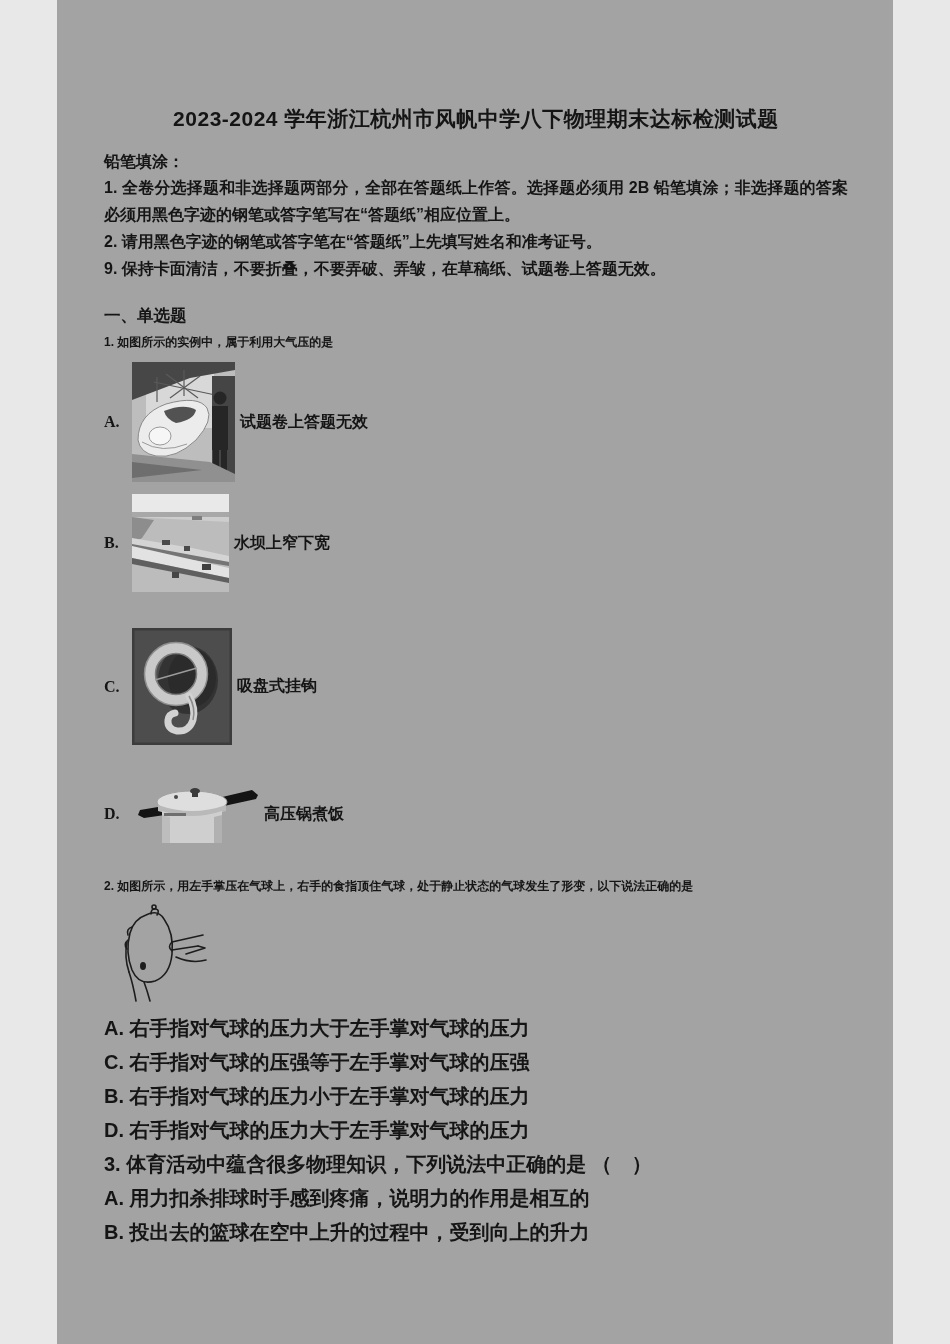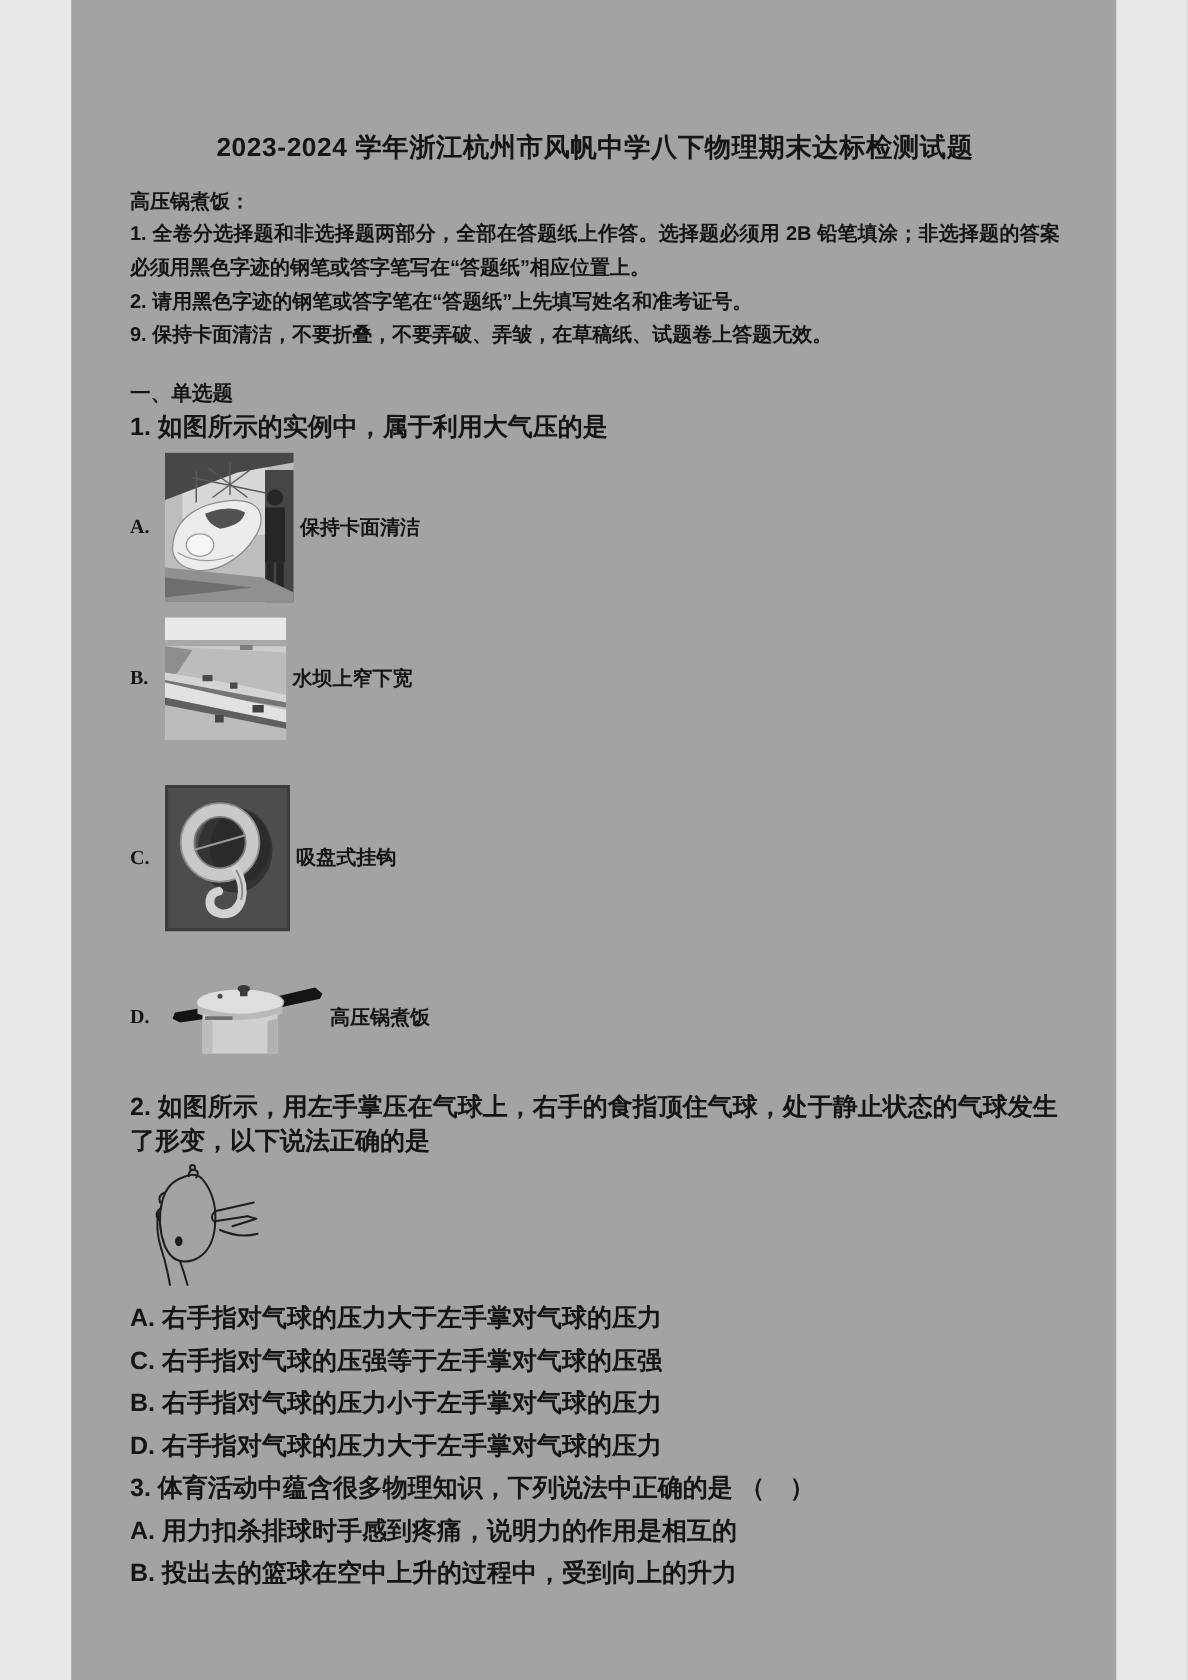--- a/index.html
+++ b/index.html
@@ -8,39 +8,39 @@
     font-family:"Liberation Sans","DejaVu Sans",sans-serif;
     font-weight:700;box-sizing:border-box;overflow:hidden;
     margin:0 auto;position:relative;
   }
   .inner{padding:106px 45px 0 47px;}
   .title{font-size:21px;line-height:26px;text-align:center;margin:0;letter-spacing:.5px;}
   .notice{margin-top:18px;}
   .notice-heading{font-size:16px;line-height:24px;}
   .body-text{font-size:16px;line-height:27px;margin:0;text-align:justify;}
   .section-heading{font-size:16.5px;line-height:24px;margin-top:21px;}
-  .stem{font-size:20px;line-height:27px;margin:2px 0 0;}
+  .stem{font-size:12px;line-height:27px;margin:2px 0 0;}
   .img-option{display:flex;align-items:center;}
   .opt-label{width:28px;flex:0 0 28px;font-size:16px;font-family:"Liberation Serif","DejaVu Serif",serif;font-weight:700;}
   .opt-figure{flex:0 0 auto;line-height:0;}
   .opt-caption{font-size:16px;margin-left:5px;}
   .q-option{font-size:20px;line-height:22px;margin:12px 0 0;}
   .figure-block{margin:2px 0 0 2px;line-height:0;}
   svg{display:block;}
 </style>
 </head>
 <body>
 
 <div class="page">
   <div class="inner">
 
     <h1 class="title">2023-2024 学年浙江杭州市风帆中学八下物理期末达标检测试题</h1>
 
     <div class="notice">
-      <div class="notice-heading">高压锅煮饭：</div>
+      <div class="notice-heading">铅笔填涂：</div>
       <p class="body-text">1. 全卷分选择题和非选择题两部分，全部在答题纸上作答。选择题必须用 2B 铅笔填涂；非选择题的答案必须用黑色字迹的钢笔或答字笔写在“答题纸”相应位置上。</p>
       <p class="body-text">2. 请用黑色字迹的钢笔或答字笔在“答题纸”上先填写姓名和准考证号。</p>
       <p class="body-text">9. 保持卡面清洁，不要折叠，不要弄破、弄皱，在草稿纸、试题卷上答题无效。</p>
     </div>
 
     <div class="section-heading">一、单选题</div>
 
     <p class="stem">1. 如图所示的实例中，属于利用大气压的是</p>
 
     <div class="img-option" style="margin-top:6px;">
@@ -63,21 +63,21 @@
           <rect x="81" y="88" width="6" height="30" fill="#262626"></rect>
           <rect x="89" y="88" width="6" height="30" fill="#262626"></rect>
           <polygon points="0,92 78,100 103,112 103,120 0,120" fill="#909090"></polygon>
           <polygon points="0,100 70,108 0,116" fill="#6e6e6e"></polygon>
           <path d="M6,78 Q6,52 34,42 Q66,33 75,46 Q82,58 64,78 Q44,97 24,94 Q8,91 6,78 Z" fill="#ececec" stroke="#8a8a8a" stroke-width="1"></path>
           <path d="M32,49 Q52,41 64,48 Q62,58 44,61 Q34,57 32,49 Z" fill="#525252"></path>
           <ellipse cx="28" cy="74" rx="11" ry="9" fill="#f6f6f6" stroke="#9a9a9a"></ellipse>
           <path d="M10,80 Q30,92 55,82" stroke="#9a9a9a" fill="none" stroke-width="1"></path>
         </svg>
       </span>
-      <span class="opt-caption">保持卡面清洁</span>
+      <span class="opt-caption">试题卷上答题无效</span>
     </div>
 
     <div class="img-option" style="margin-top:12px;">
       <span class="opt-label">B.</span>
       <span class="opt-figure">
         <svg width="97" height="98" viewBox="0 0 97 98">
           <rect width="97" height="98" fill="#cdcdcd"></rect>
           <rect width="97" height="20" fill="#e9e9e9"></rect>
           <rect y="18" width="97" height="5" fill="#a8a8a8"></rect>
           <polygon points="0,23 97,28 97,98 0,98" fill="#bcbcbc"></polygon>

